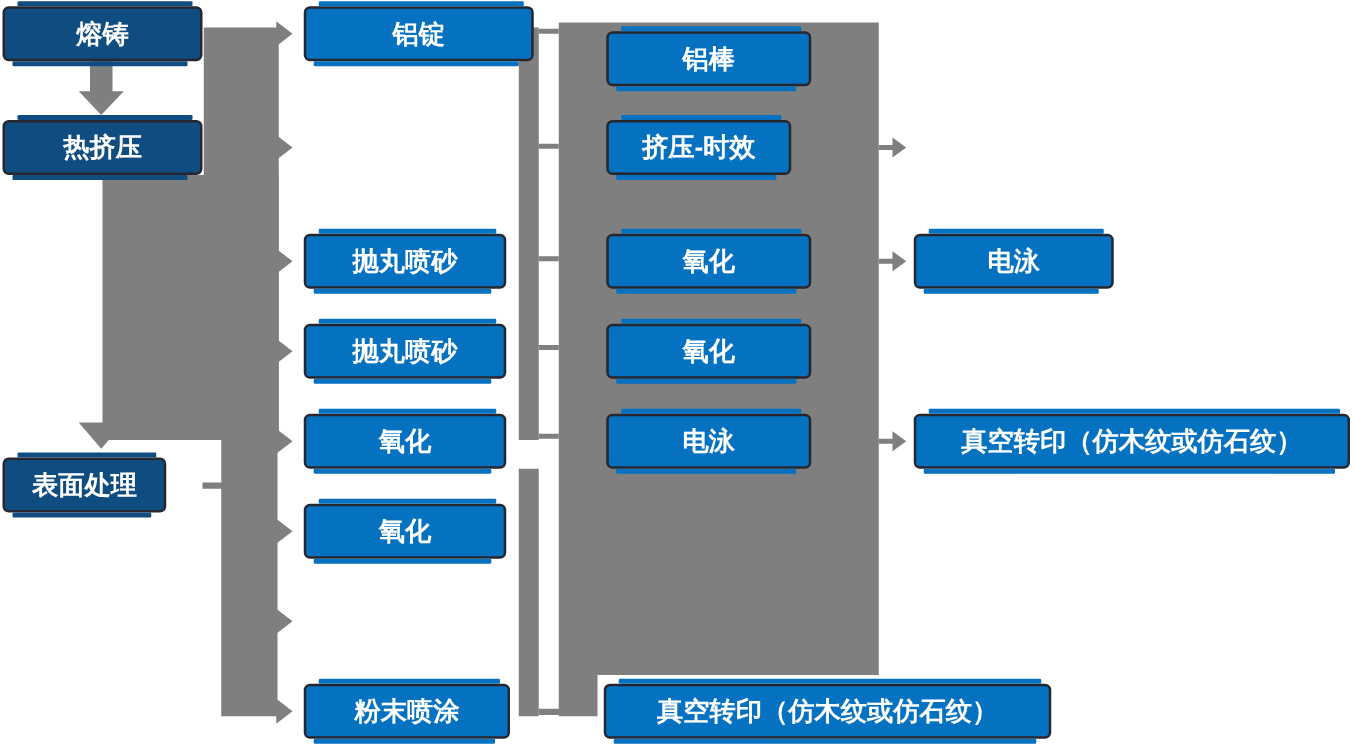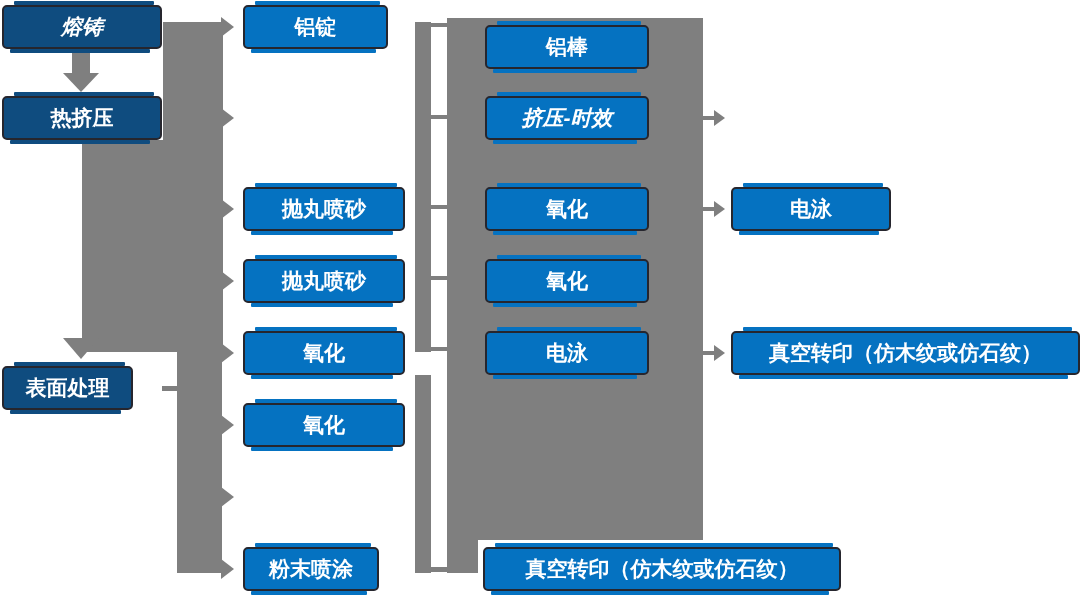--- a/index.html
+++ b/index.html
@@ -66,53 +66,53 @@
   <div class="g" style="left:447px;top:18px;width:256px;height:522px;"></div>
   <div class="g" style="left:447px;top:540px;width:31px;height:33px;"></div>
 
   <div class="g" style="left:703px;top:116px;width:12px;height:4px;"></div>
   <div class="tri right sm" style="left:714px;top:110px;"></div>
   <div class="g" style="left:703px;top:207px;width:12px;height:4px;"></div>
   <div class="tri right sm" style="left:714px;top:201px;"></div>
   <div class="g" style="left:703px;top:351px;width:12px;height:4px;"></div>
   <div class="tri right sm" style="left:714px;top:345px;"></div>
 
-  <div class="node dark" style="left:2px;top:5px;width:160px;font-style:italic;">
+  <div class="node dark" style="left:2px;top:5px;width:160px;">
       <span>熔铸</span>
     </div>
   <div class="node dark" style="left:2px;top:96px;width:160px;align-items:center;">
       <span>热挤压</span>
     </div>
   <div class="node dark" style="left:2px;top:366px;width:131px;">
       <span>表面处理</span>
     </div>
 
-  <div class="node" style="left:243px;top:5px;width:145px;">
+  <div class="node" style="left:243px;top:5px;width:184px;">
       <span>铝锭</span>
     </div>
   <div class="node" style="left:243px;top:187px;width:162px;">
       <span>抛丸喷砂</span>
     </div>
   <div class="node" style="left:243px;top:259px;width:162px;">
       <span>抛丸喷砂</span>
     </div>
   <div class="node" style="left:243px;top:331px;width:162px;">
       <span>氧化</span>
     </div>
   <div class="node" style="left:243px;top:403px;width:162px;">
       <span>氧化</span>
     </div>
-  <div class="node" style="left:243px;top:547px;width:136px;">
+  <div class="node" style="left:243px;top:547px;width:165px;">
       <span>粉末喷涂</span>
     </div>
 
   <div class="node" style="left:485px;top:5px;width:164px;margin-top:20px;">
       <span>铝棒</span>
     </div>
-  <div class="node" style="left:485px;top:96px;width:164px;font-style:italic;">
+  <div class="node" style="left:485px;top:96px;width:148px;">
       <span>挤压-时效</span>
     </div>
   <div class="node" style="left:485px;top:187px;width:164px;">
       <span>氧化</span>
     </div>
   <div class="node" style="left:485px;top:259px;width:164px;">
       <span>氧化</span>
     </div>
   <div class="node" style="left:485px;top:331px;width:164px;">
       <span>电泳</span>

